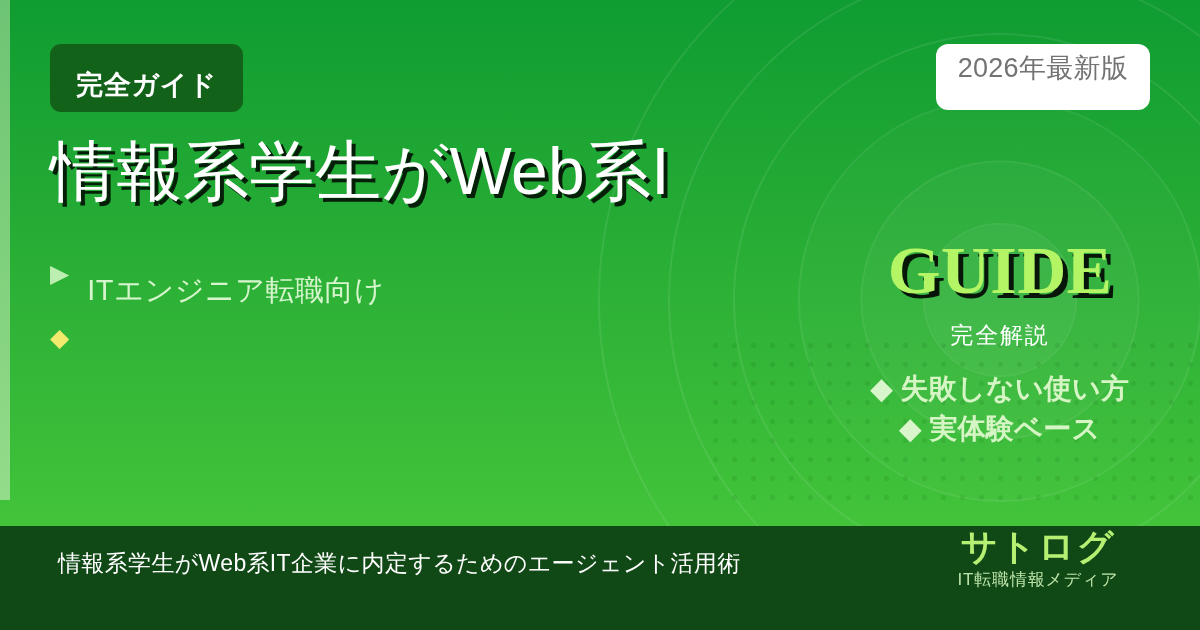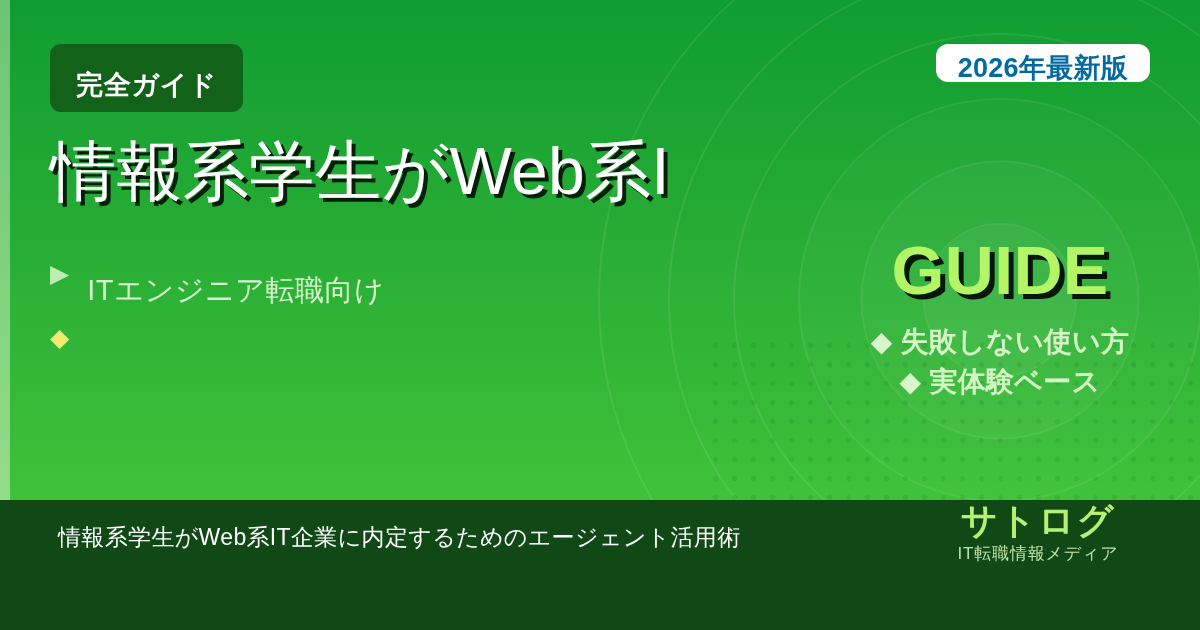--- a/index.html
+++ b/index.html
@@ -138,20 +138,21 @@
     letter-spacing: 0.02em;
   }
 
   
   .right-col {
     position: absolute;
     left: 830px;
     top: 236px;
     width: 340px;
     text-align: center;
+    font-family: Liberation Serif, serif;
   }
   .guide-word {
     color: #b4f566;
     font-size: 68px;
     font-weight: bold;
     line-height: 1;
     letter-spacing: 0.005em;
     text-shadow: 5px 5px 0 rgba(0, 0, 0, 0.88);
   }
   .guide-sub {
@@ -176,21 +177,21 @@
     margin-right: 8px;
     color: #d9f5cb;
   }
 
   
   .bottom-bar {
     position: absolute;
     left: 0;
     right: 0;
     bottom: 0;
-    height: 130px;
+    height: 104px;
     background: #114916;
   }
   .bottom-caption {
     position: absolute;
     left: 58px;
     top: 22px;
     color: #ffffff;
     font-size: 23px;
     font-weight: normal;
     letter-spacing: 0.015em;
@@ -217,25 +218,25 @@
     font-weight: normal;
     letter-spacing: 0.05em;
   }
 
   
   .year-badge {
     position: absolute;
     right: 50px;
     top: 44px;
     background: #ffffff;
-    color: #0369a1;
+    color: #737373;
     border-radius: 12px;
-    padding: 11px 22px 0 22px;
+    padding: 11px 22px 28px 22px;
     font-size: 27px;
-    font-weight: bold;
+    font-weight: normal;
     letter-spacing: 0.01em;
     line-height: 1;
   }
 </style>
 </head>
 <body>
 
 <div class="canvas">
 
   <div class="bg-layer">
@@ -269,20 +270,21 @@
         <span class="sub-text">ITエンジニア転職向け</span>
       </div>
       <div class="sub-row two">
         <span class="sub-mark">◆</span>
       </div>
     </div>
   </div>
 
   <div class="right-col">
     <div class="guide-word">GUIDE</div>
+    <div class="guide-sub">完全解説</div>
     <div class="right-points">
       <div class="right-point">
         <span class="rp-mark">◆</span><span>失敗しない使い方</span>
       </div>
       <div class="right-point">
         <span class="rp-mark">◆</span><span>実体験ベース</span>
       </div>
     </div>
   </div>
 

